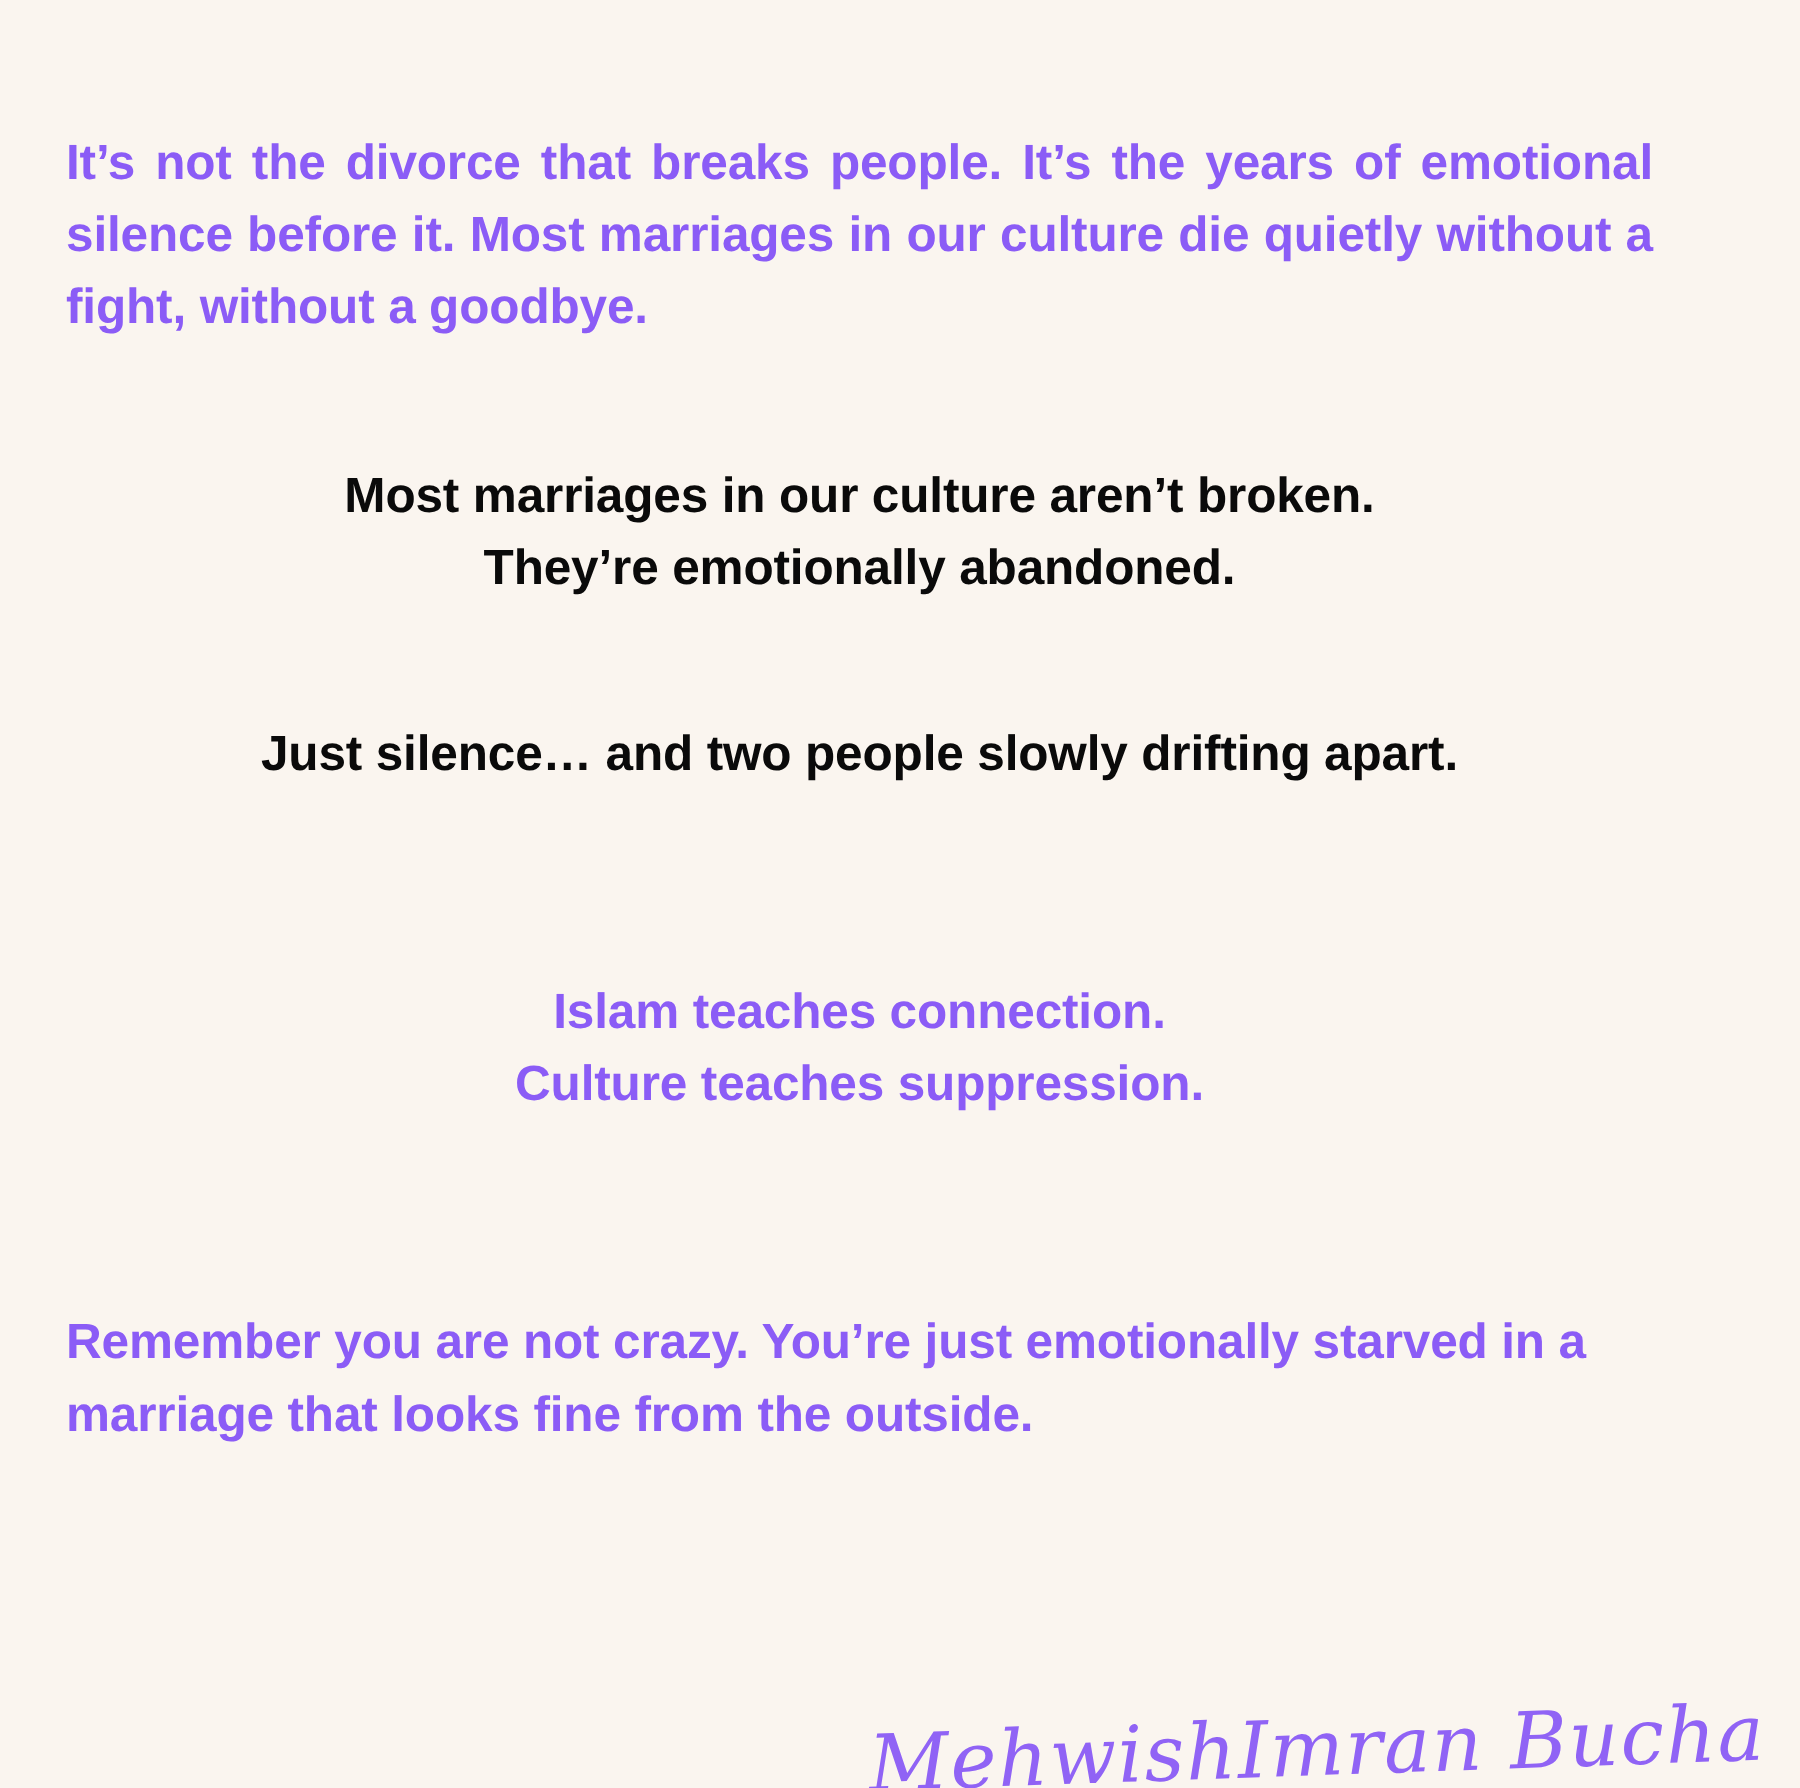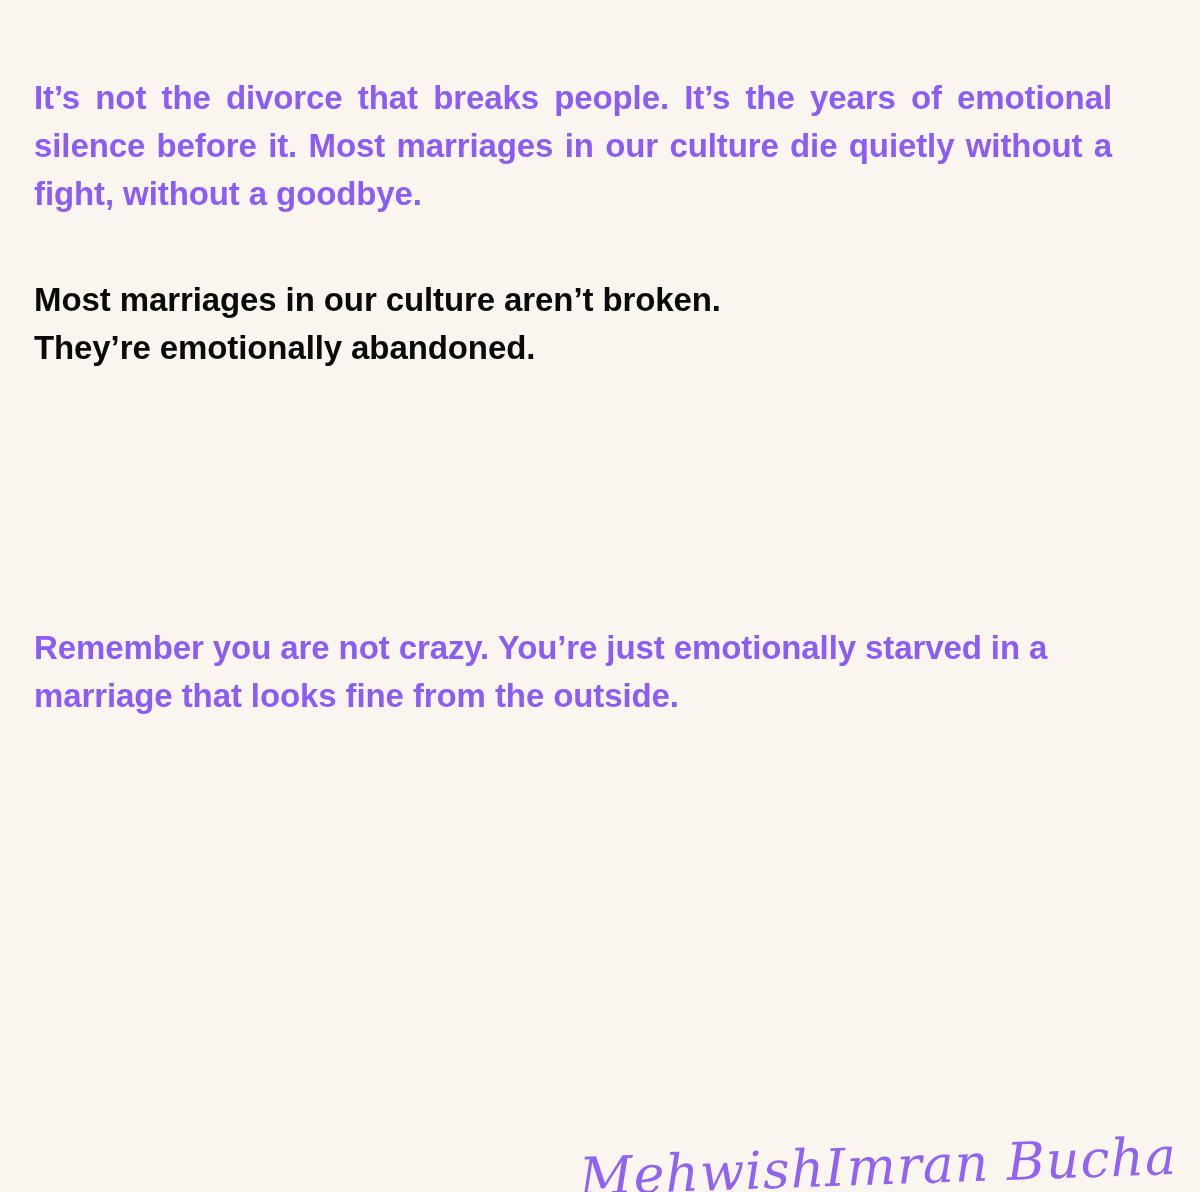--- a/index.html
+++ b/index.html
@@ -19,40 +19,41 @@
     height: 1192px;
     background: #faf5ef;
     box-sizing: border-box;
     padding: 70px 84px 0 30px;
   }
   .para {
     font-size: 33px;
     font-weight: bold;
     line-height: 1.46;
     letter-spacing: -0.1px;
-    margin: 4px;
+    margin: 14px;
   }
   .accent {
     color: #8b5cf6;
   }
   .dark {
     color: #0a0a0a;
   }
   .justify {
     text-align: justify;
     text-align-last: left;
   }
   .gap-lg {
     height: 49px;
   }
   .gap-md {
     height: 48px;
   }
   .line {
     display: block;
+    text-align: center;
   }
   .indent-first {
     
   }
   .emoji {
     font-size: 31px;
     vertical-align: -1px;
   }
   .signature {
     position: absolute;
@@ -79,27 +80,32 @@
   <div class="gap-lg"></div>
 
   <p class="para dark">
     <span class="line">Most marriages in our culture aren’t broken.</span>
     <span class="line">They’re emotionally abandoned.</span>
   </p>
 
   <div class="gap-md"></div>
 
   <p class="para dark">
+    <span class="line">Just silence… and two people slowly drifting apart.</span>
   </p>
 
   <div class="gap-md"></div>
 
 
   <div class="gap-md"></div>
 
+  <p class="para accent">
+    <span class="line">Islam teaches connection.</span>
+    <span class="line">Culture teaches suppression.</span>
+  </p>
 
   <div class="gap-md"></div>
 
 
   <div class="gap-md"></div>
 
   <p class="para accent">Remember you are  not crazy. You’re just emotionally starved in a marriage that looks fine from the outside.</p>
 
   <div class="signature">MehwishImran Bucha</div>
 

